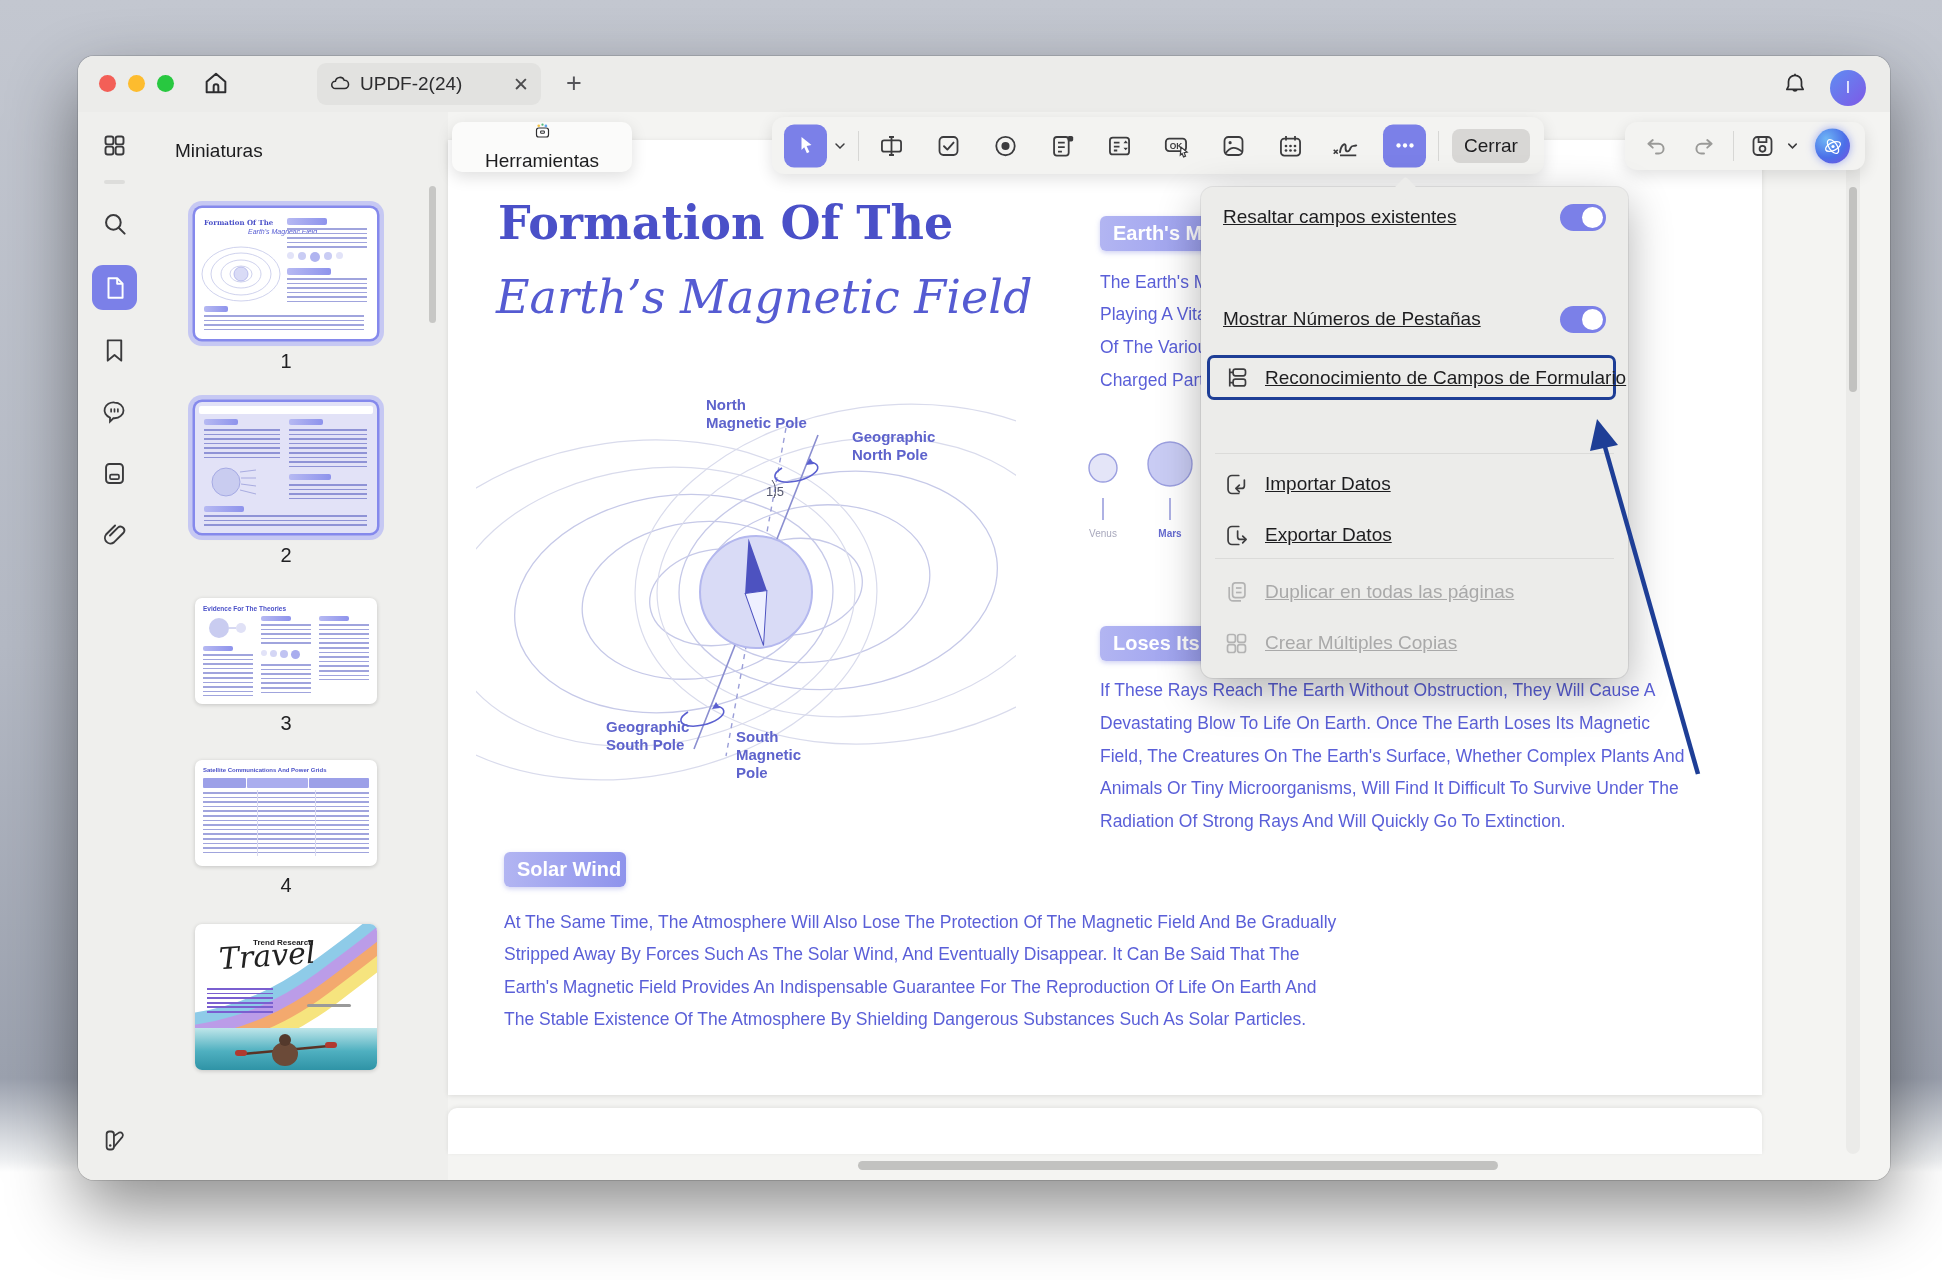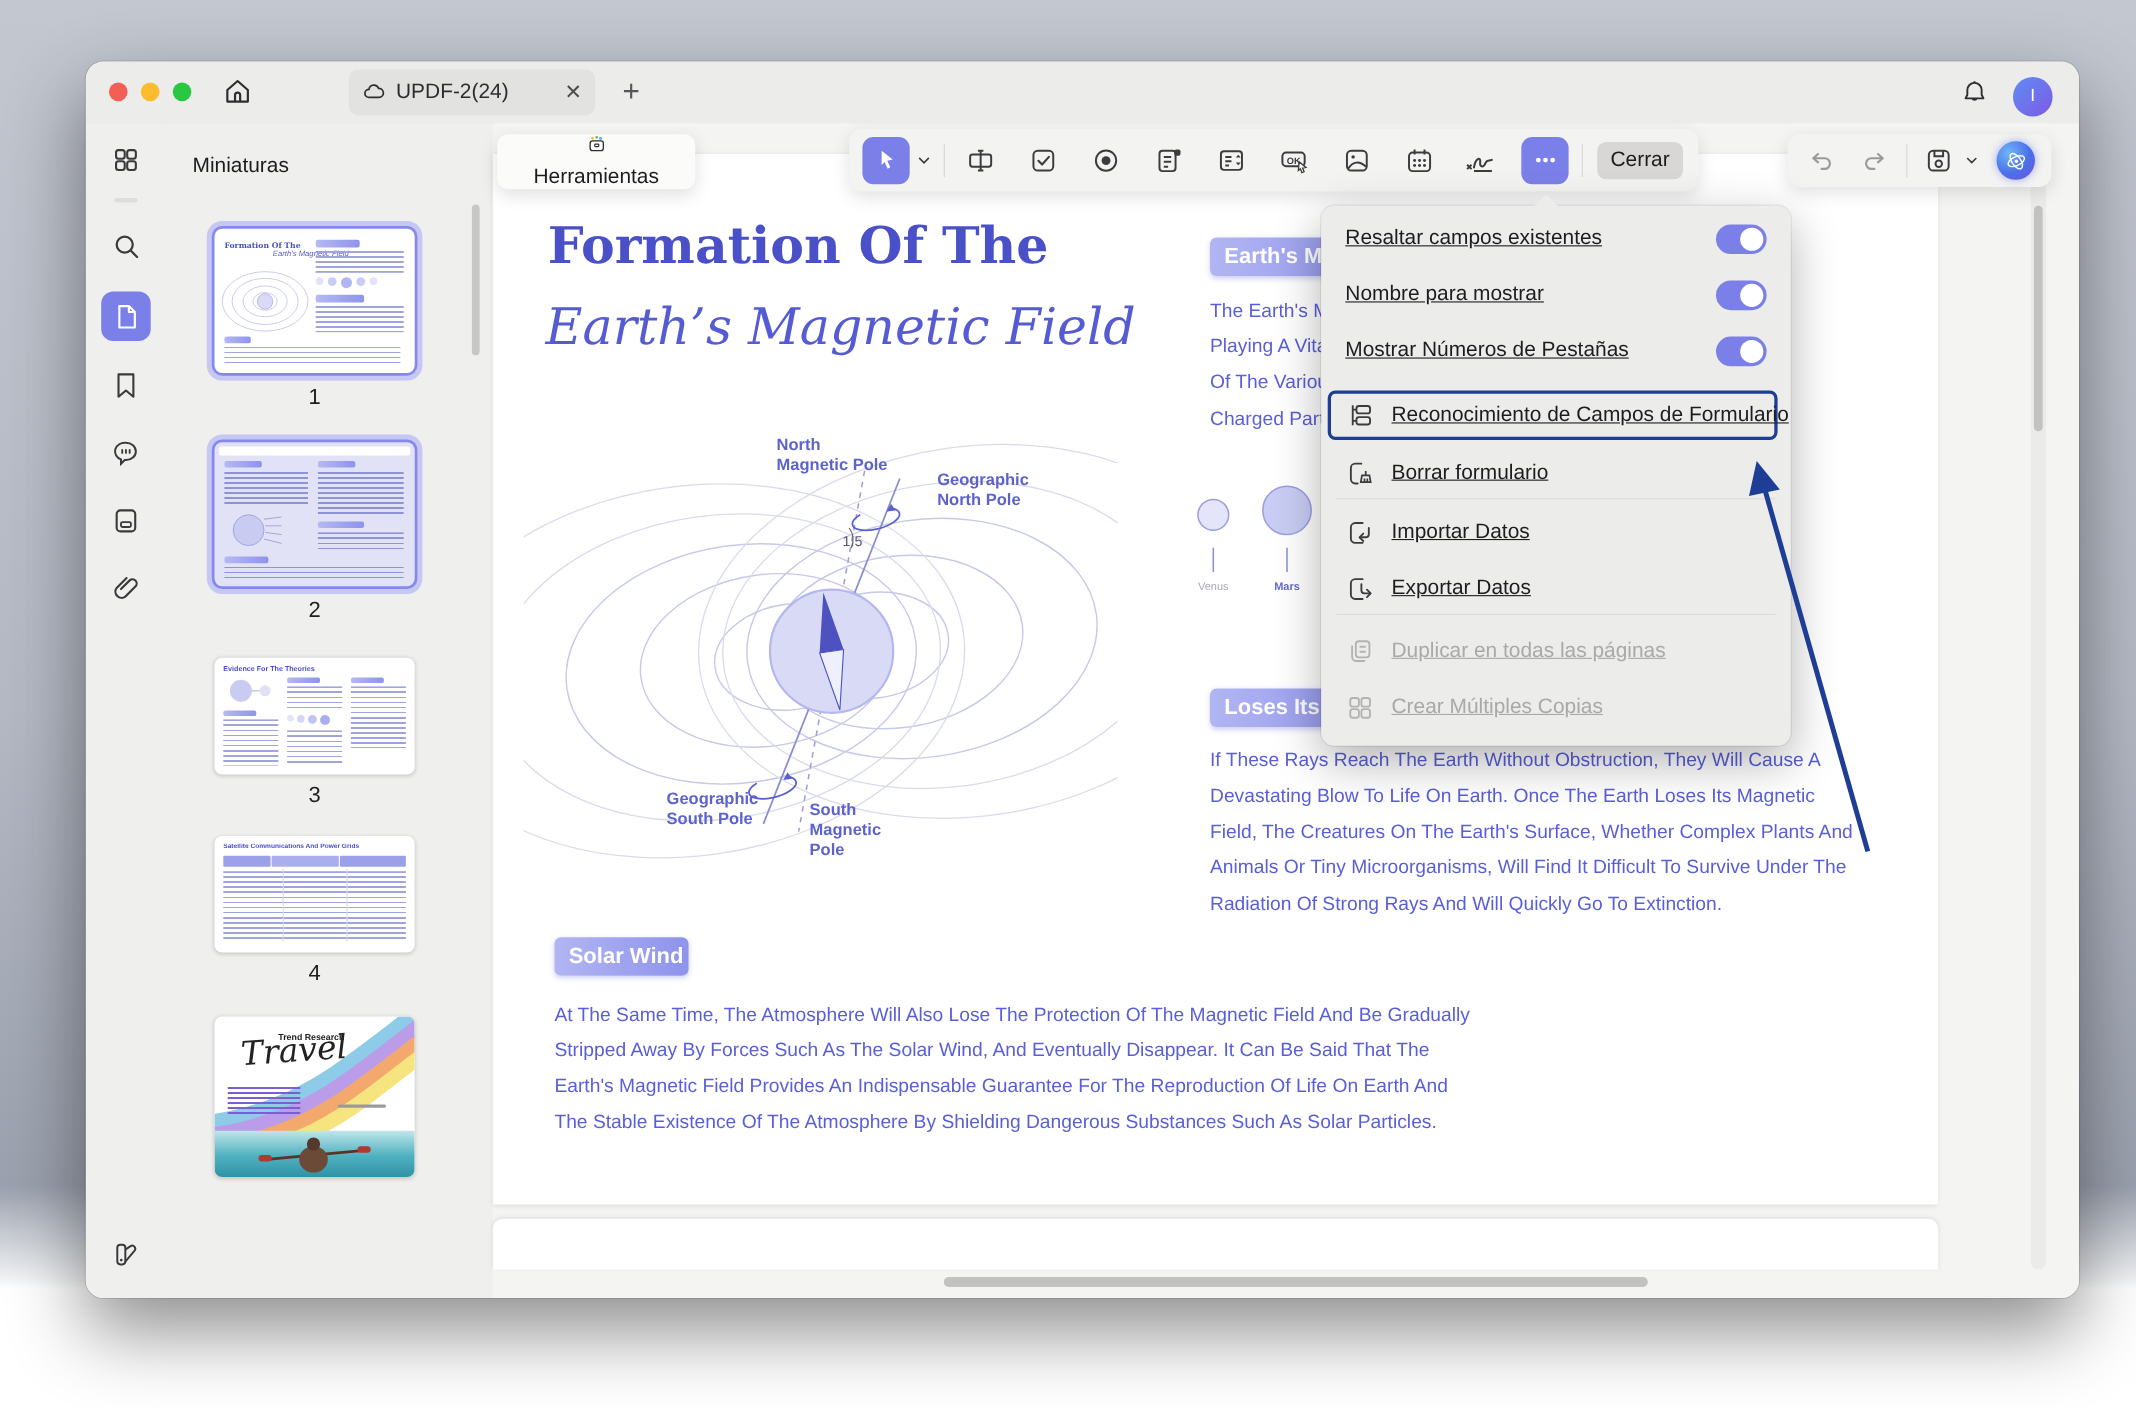--- a/index.html
+++ b/index.html
@@ -494,52 +494,36 @@
     </div>
   </div>
 
   <div class="menu">
     <div class="menu-caret"></div>
 
     <div class="mrow" style="top:8px">
       <span class="mlabel">Resaltar campos existentes</span>
       <span class="toggle"></span>
     </div>
-    <div class="mrow" style="top:59px">
-      <span class="mlabel">Nombre para mostrar</span>
-      <span class="toggle"></span>
-    </div>
     <div class="mrow" style="top:110px">
       <span class="mlabel">Mostrar Números de Pestañas</span>
       <span class="toggle"></span>
     </div>
 
     <div class="hl-box">
       <svg class="mitem-ic" viewBox="0 0 24 24">
         <g fill="none" stroke="#3c3c3e" stroke-width="1.5">
               <path d="M6 4 v16 M6 7.5 h3 M6 16.5 h3"></path>
               <rect x="9" y="4.5" width="11" height="6" rx="2"></rect>
               <rect x="9" y="13.5" width="11" height="6" rx="2"></rect>
             </g>
       </svg>
       <span class="mlabel">Reconocimiento de Campos de Formulario</span>
     </div>
 
-    <div class="mrow" style="top:221px">
-      <svg class="mitem-ic" viewBox="0 0 24 24">
-        <path d="M13 4 H8 a3.5 3.5 0 0 0 -3.5 3.5 V16.5 a3.5 3.5 0 0 0 3.5 3.5 h2" fill="none" stroke="#3c3c3e" stroke-width="1.5" stroke-linecap="round"></path>
-        <g fill="none" stroke="#3c3c3e" stroke-width="1.4">
-              <line x1="16.5" y1="10" x2="16.5" y2="13.5"></line>
-              <path d="M13.5 13.5 h6 l1 5.5 h-8 z"></path>
-              <line x1="15.5" y1="16" x2="15.5" y2="19"></line>
-              <line x1="17.8" y1="16" x2="17.8" y2="19"></line>
-            </g>
-      </svg>
-      <span class="mlabel">Borrar formulario</span>
-    </div>
 
     <div class="msep" style="top:266px"></div>
 
     <div class="mrow" style="top:275px">
       <svg class="mitem-ic" viewBox="0 0 24 24">
         <path d="M14 4 H8 a3.5 3.5 0 0 0 -3.5 3.5 V16.5 a3.5 3.5 0 0 0 3.5 3.5 H14" fill="none" stroke="#3c3c3e" stroke-width="1.5" stroke-linecap="round"></path>
         <path d="M19 8 v5 a2.5 2.5 0 0 1 -2.5 2.5 H12" fill="none" stroke="#3c3c3e" stroke-width="1.5" stroke-linecap="round"></path>
         <path d="M14.5 12.5 L11.5 15.5 l3 3" fill="none" stroke="#3c3c3e" stroke-width="1.5" stroke-linecap="round" stroke-linejoin="round"></path>
       </svg>
       <span class="mlabel">Importar Datos</span>

